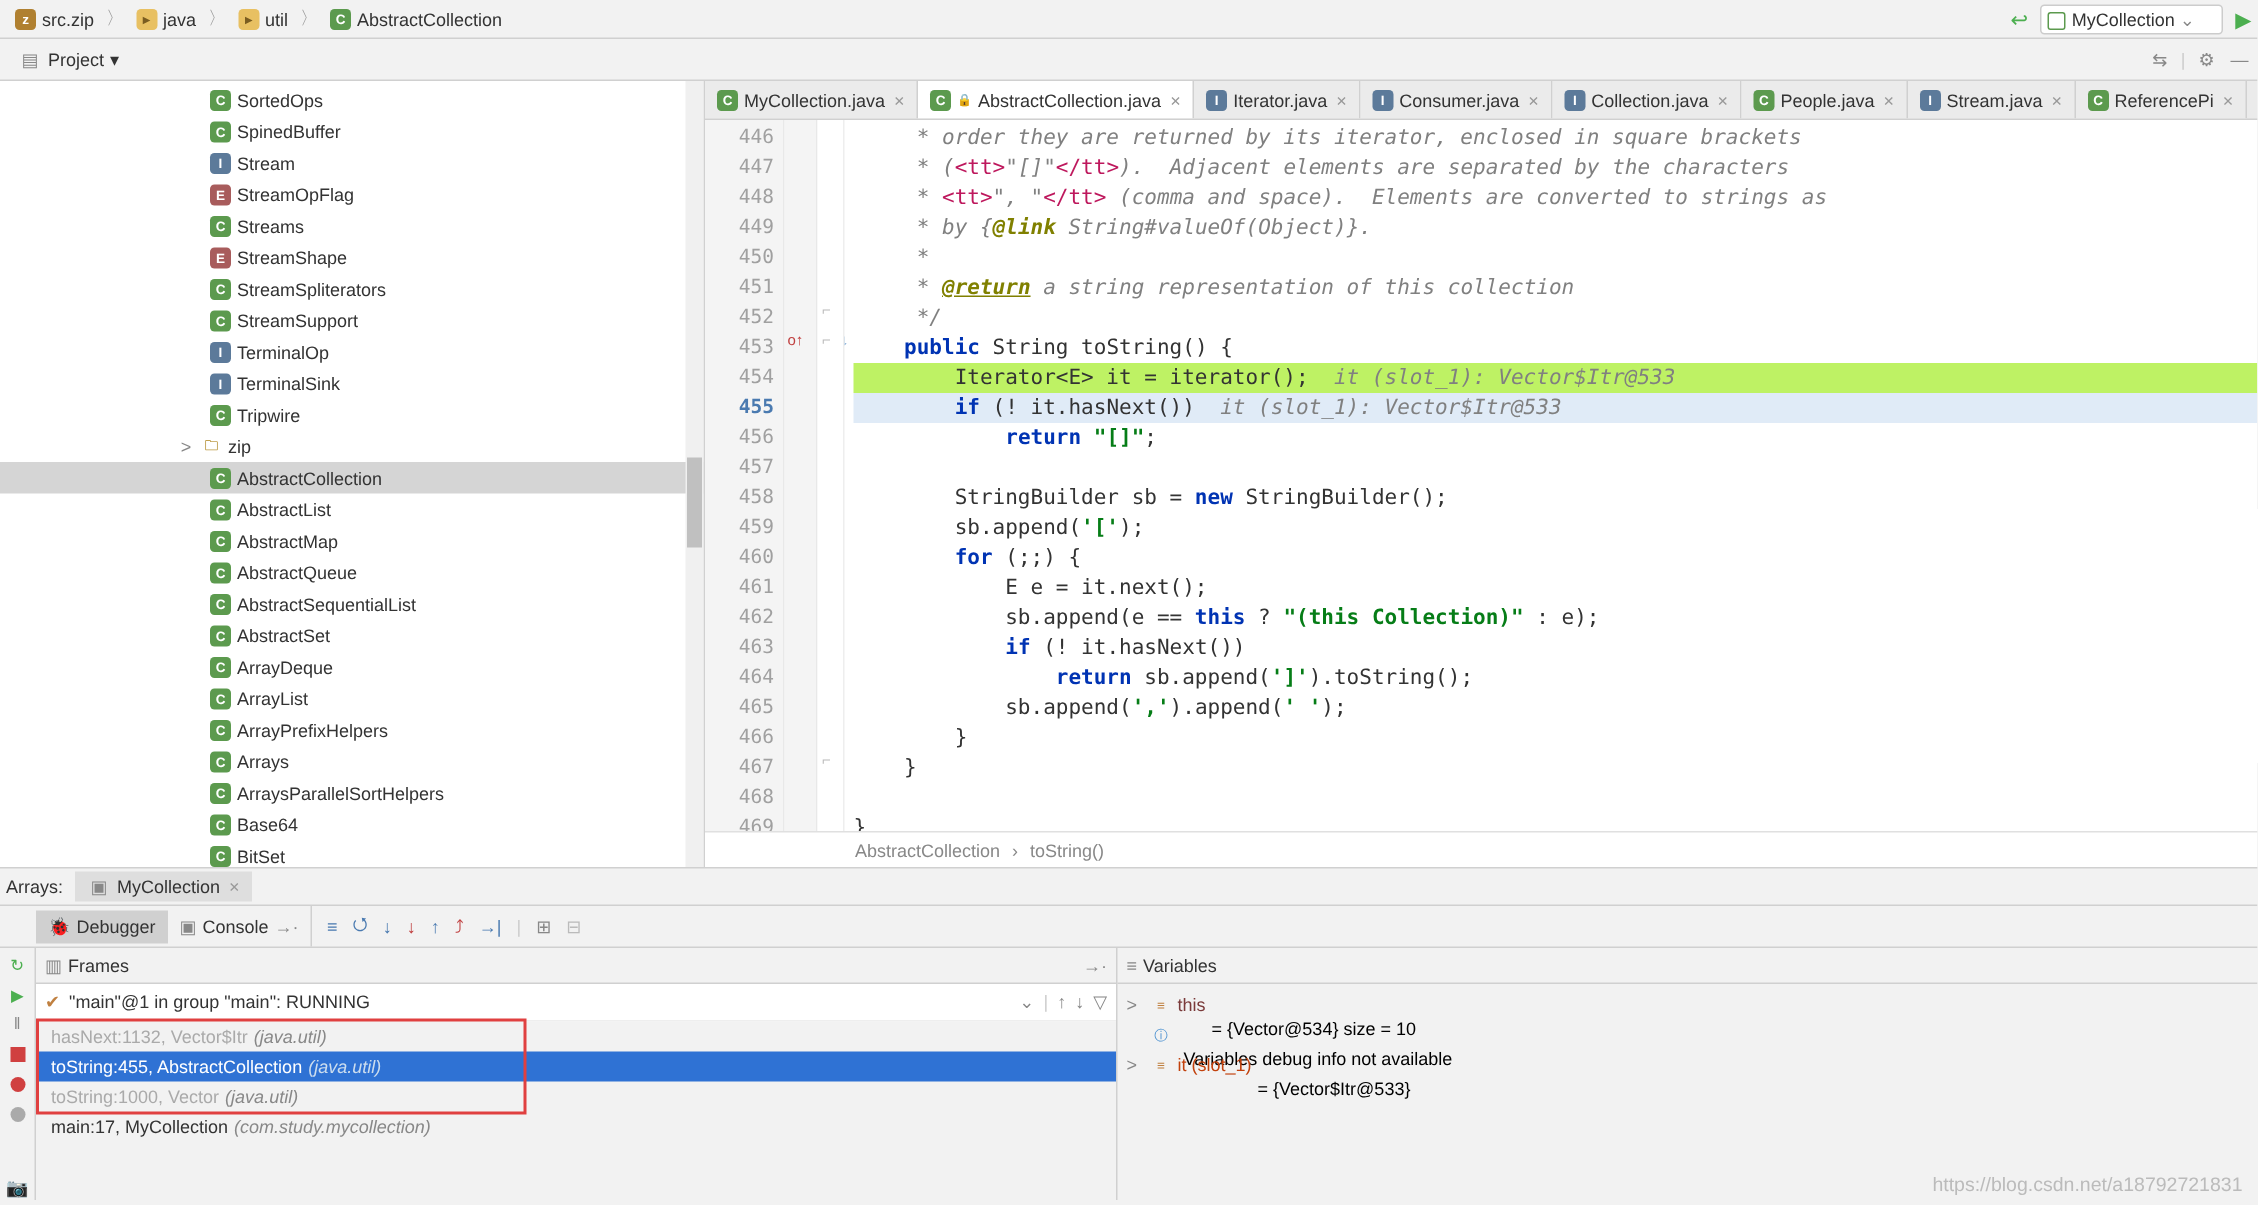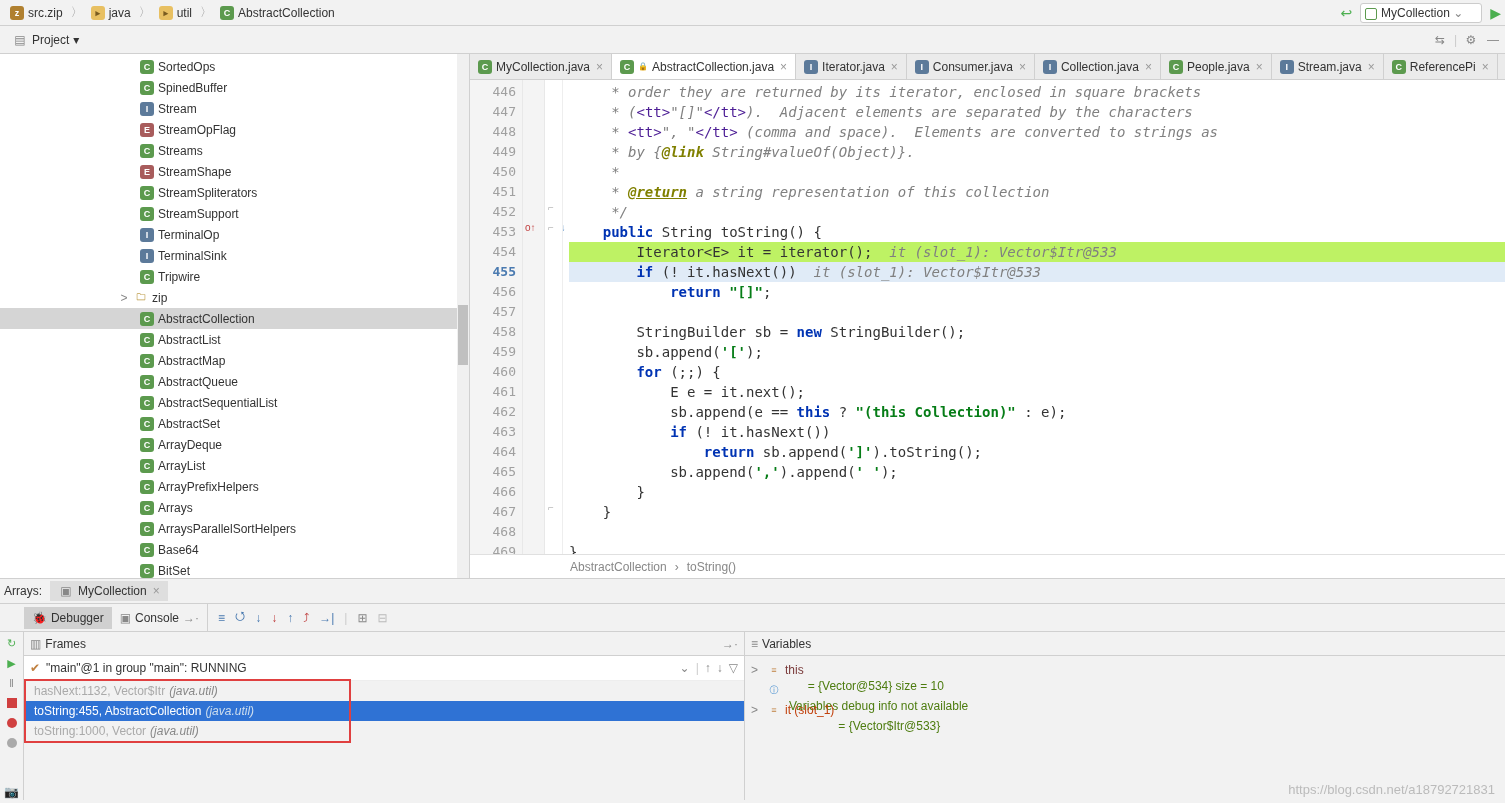--- a/index.html
+++ b/index.html
@@ -47,21 +47,21 @@
 .mk { position:absolute; left:2px; font-size:10px; color:#888; }
 .gutter-fold { width:18px; background:#fff; border-right:1px solid #eee; position:relative; }
 .fold { position:absolute; left:3px; color:#bbb; font-size:10px; }
 .code { flex:1; font-family:Consolas,monospace; font-size:14px; line-height:20px; padding-top:2px; padding-left:6px; white-space:pre; overflow:hidden; }
 .line { height:20px; }
 .line.hl { background:#e0ebf7; }
 .line.cur { background:#bef264; }
 .cm { color:#808080; font-style:italic; }
 .kw { color:#0033b3; font-weight:bold; }
 .str { color:#067d17; font-weight:bold; }
-.tag { color:#4c1d95; }
+.tag { color:#be185d; }
 .ann { color:#808000; font-style:italic; }
 .breadcrumb-ed { height:24px; border-top:1px solid #e0e0e0; display:flex; align-items:center; padding-left:100px; color:#888; gap:8px; }
 
 .debug-label { height:26px; display:flex; align-items:center; border-top:1px solid #d0d0d0; border-bottom:1px solid #d0d0d0; padding-left:4px; gap:8px; background:#f2f2f2; }
 .debug-tab { display:flex; align-items:center; gap:4px; padding:2px 8px; background:#dedede; }
 
 .debug-tools { height:28px; display:flex; align-items:center; border-bottom:1px solid #d0d0d0; }
 .left-tool-col { width:24px; }
 .dbg-tab { padding:4px 8px; cursor:pointer; display:flex; align-items:center; gap:4px; }
 .dbg-tab.active { background:#d0d0d0; }
@@ -90,21 +90,21 @@
 .frame-row.dim { color:#aaa; }
 .red-box { position:absolute; border:2px solid #e04040; left:0; width:327px; top:-2px; height:64px; pointer-events:none; }
 
 .vars-pane { width:760px; display:flex; flex-direction:column; }
 .vars-hdr { height:24px; border-bottom:1px solid #d0d0d0; padding:0 6px; display:flex; align-items:center; }
 .vars-body { padding:4px 6px; }
 .var-row { height:20px; display:flex; align-items:center; gap:4px; }
 .var-arrow { color:#888; width:12px; }
 .var-ic { width:14px; height:14px; display:inline-flex; align-items:center; justify-content:center; font-size:9px; }
 .var-brown { color:#c08040; }
-.var-val { color:#4d7c0f;margin-top:32px; }
+.var-val { color:#000000;margin-top:32px; }
 
 .watermark { position:absolute; right:10px; bottom:6px; color:#bbb; font-size:13px; }
 .camera-ic { position:absolute; left:4px; bottom:4px; color:#888; }
 </style>
 </head>
 <body>
 
 <div class="toprow">
   <div id="bc-holder" style="display:flex;align-items:center">
       <span class="bc-item">
@@ -419,20 +419,24 @@
           <span class="frame-pkg">(java.util)</span>
         </div>
         <div class="frame-row sel">
           <span>toString:455, AbstractCollection</span>
           <span class="frame-pkg">(java.util)</span>
         </div>
         <div class="frame-row dim">
           <span>toString:1000, Vector</span>
           <span class="frame-pkg">(java.util)</span>
         </div>
+        <div class="frame-row">
+          <span>main:17, MyCollection</span>
+          <span class="frame-pkg">(com.study.mycollection)</span>
+        </div>
       </div>
   </div>
   <div class="vars-pane">
     <div class="vars-hdr">
       <span style="color:#888">≡</span>
       <span style="margin-left:4px">Variables</span>
     </div>
     <div class="vars-body" id="vars-holder">
         <div class="var-row">
           <span class="var-arrow">&gt;</span>

